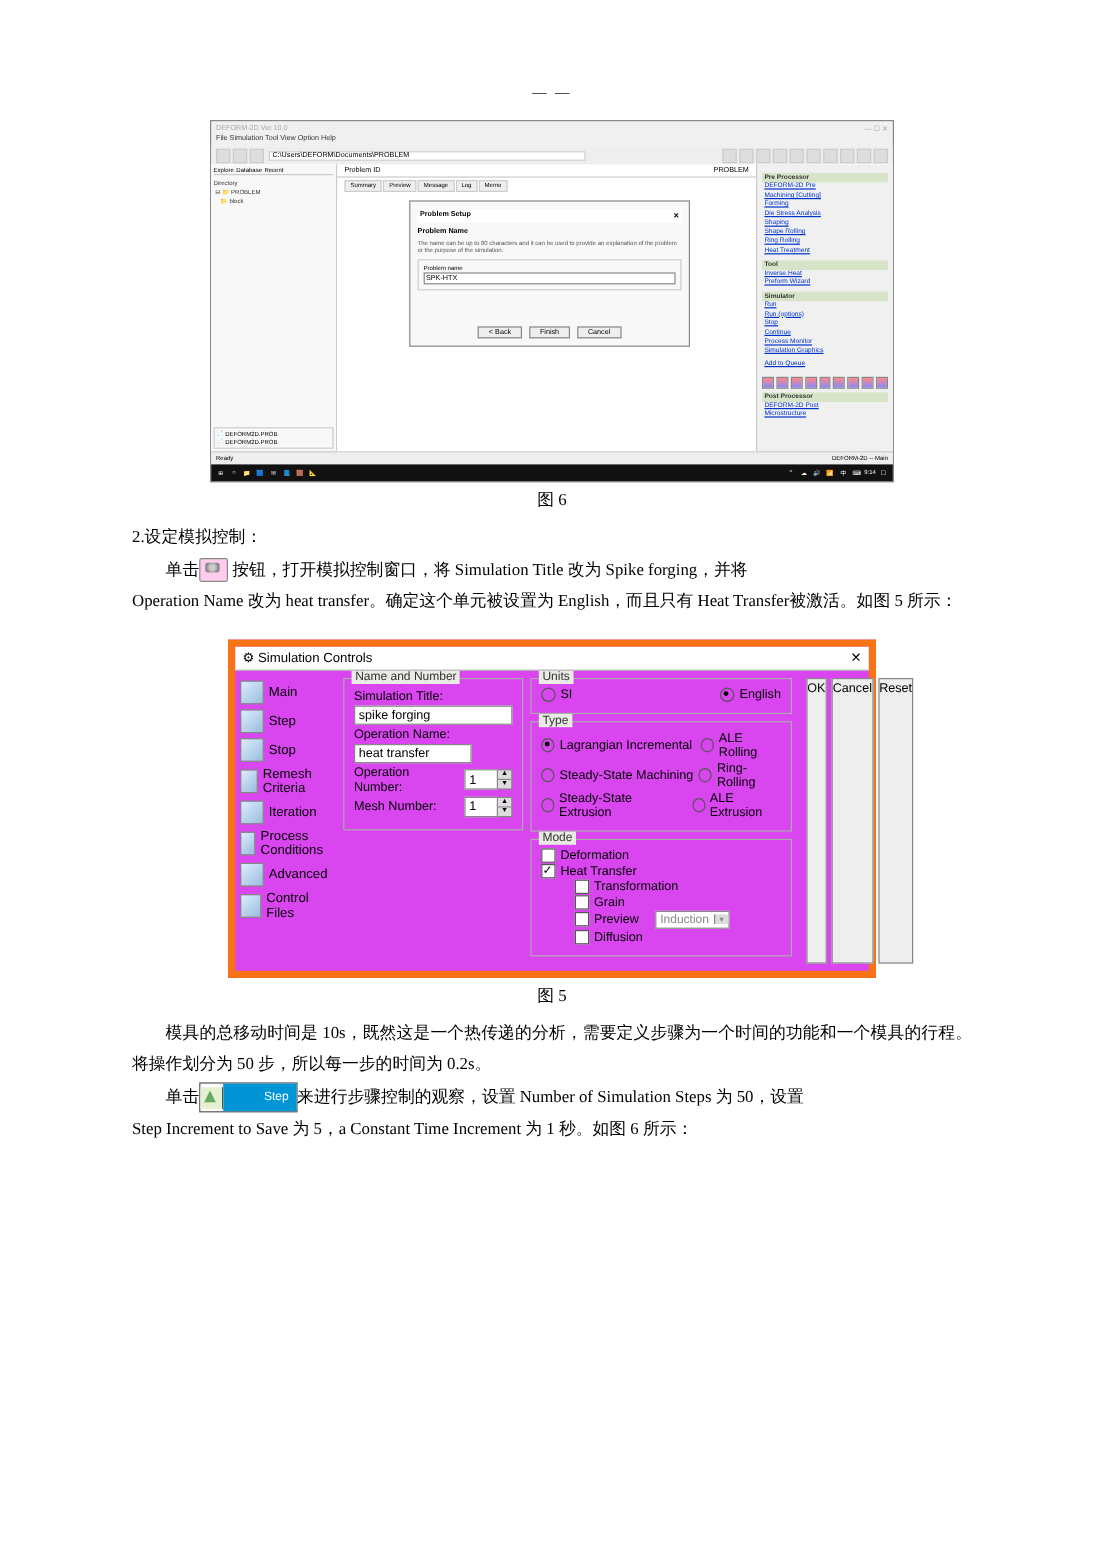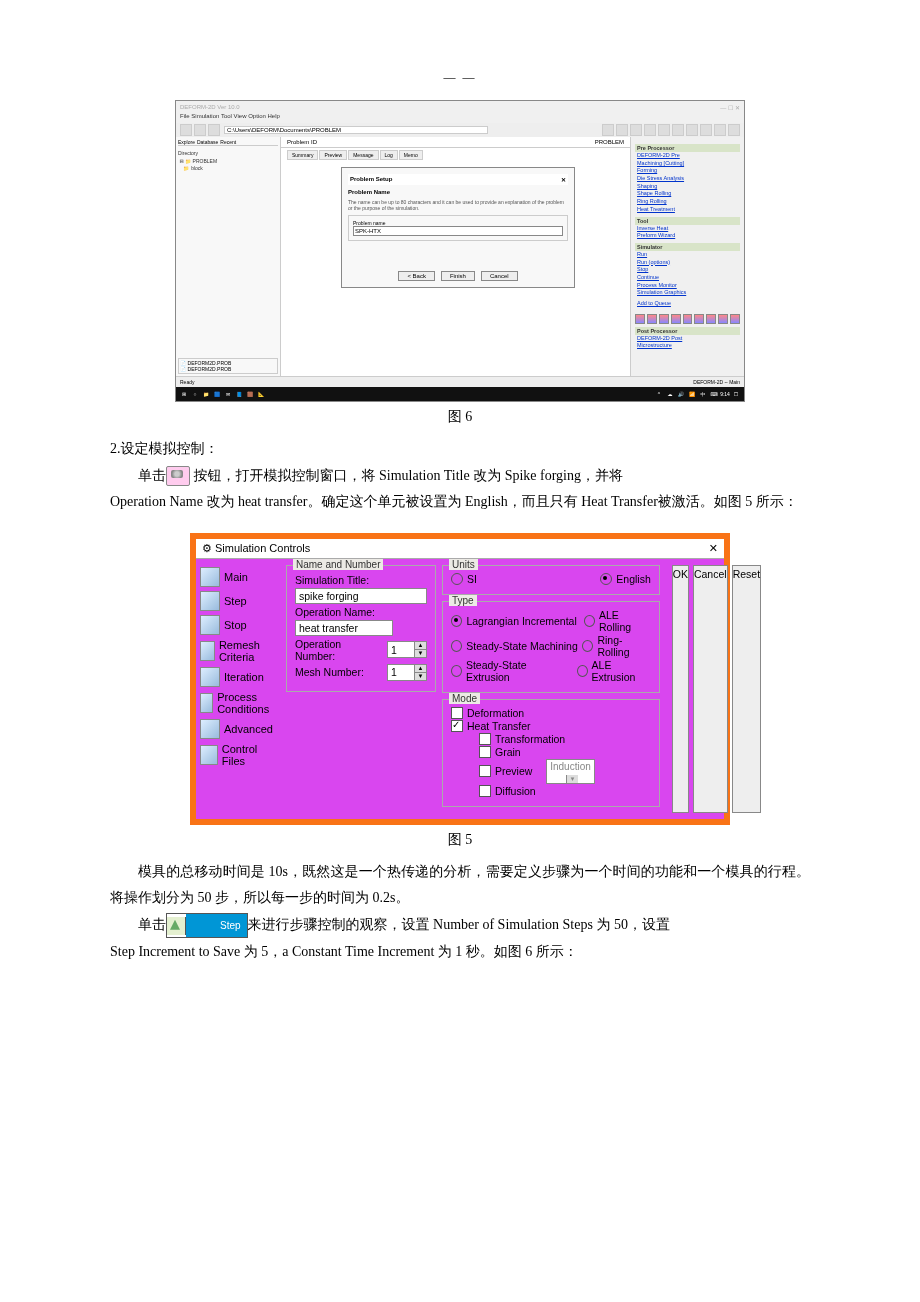--- a/index.html
+++ b/index.html
@@ -443,21 +443,20 @@
   }
   .dropdown-fake {
     border: 1px solid #888;
     background: #fff;
     font-size: 10px;
     padding: 1px 3px;
     display: inline-flex;
     align-items: center;
     gap: 4px;
     color: #888;
-    flex-direction: column;
   }
   .dropdown-fake .arr{
     background:#ddd;
     border-left:1px solid #888;
     width:11px;
     text-align:center;
     font-size:7px;
     margin:-1px -3px -1px 0;
   }
 </style>

